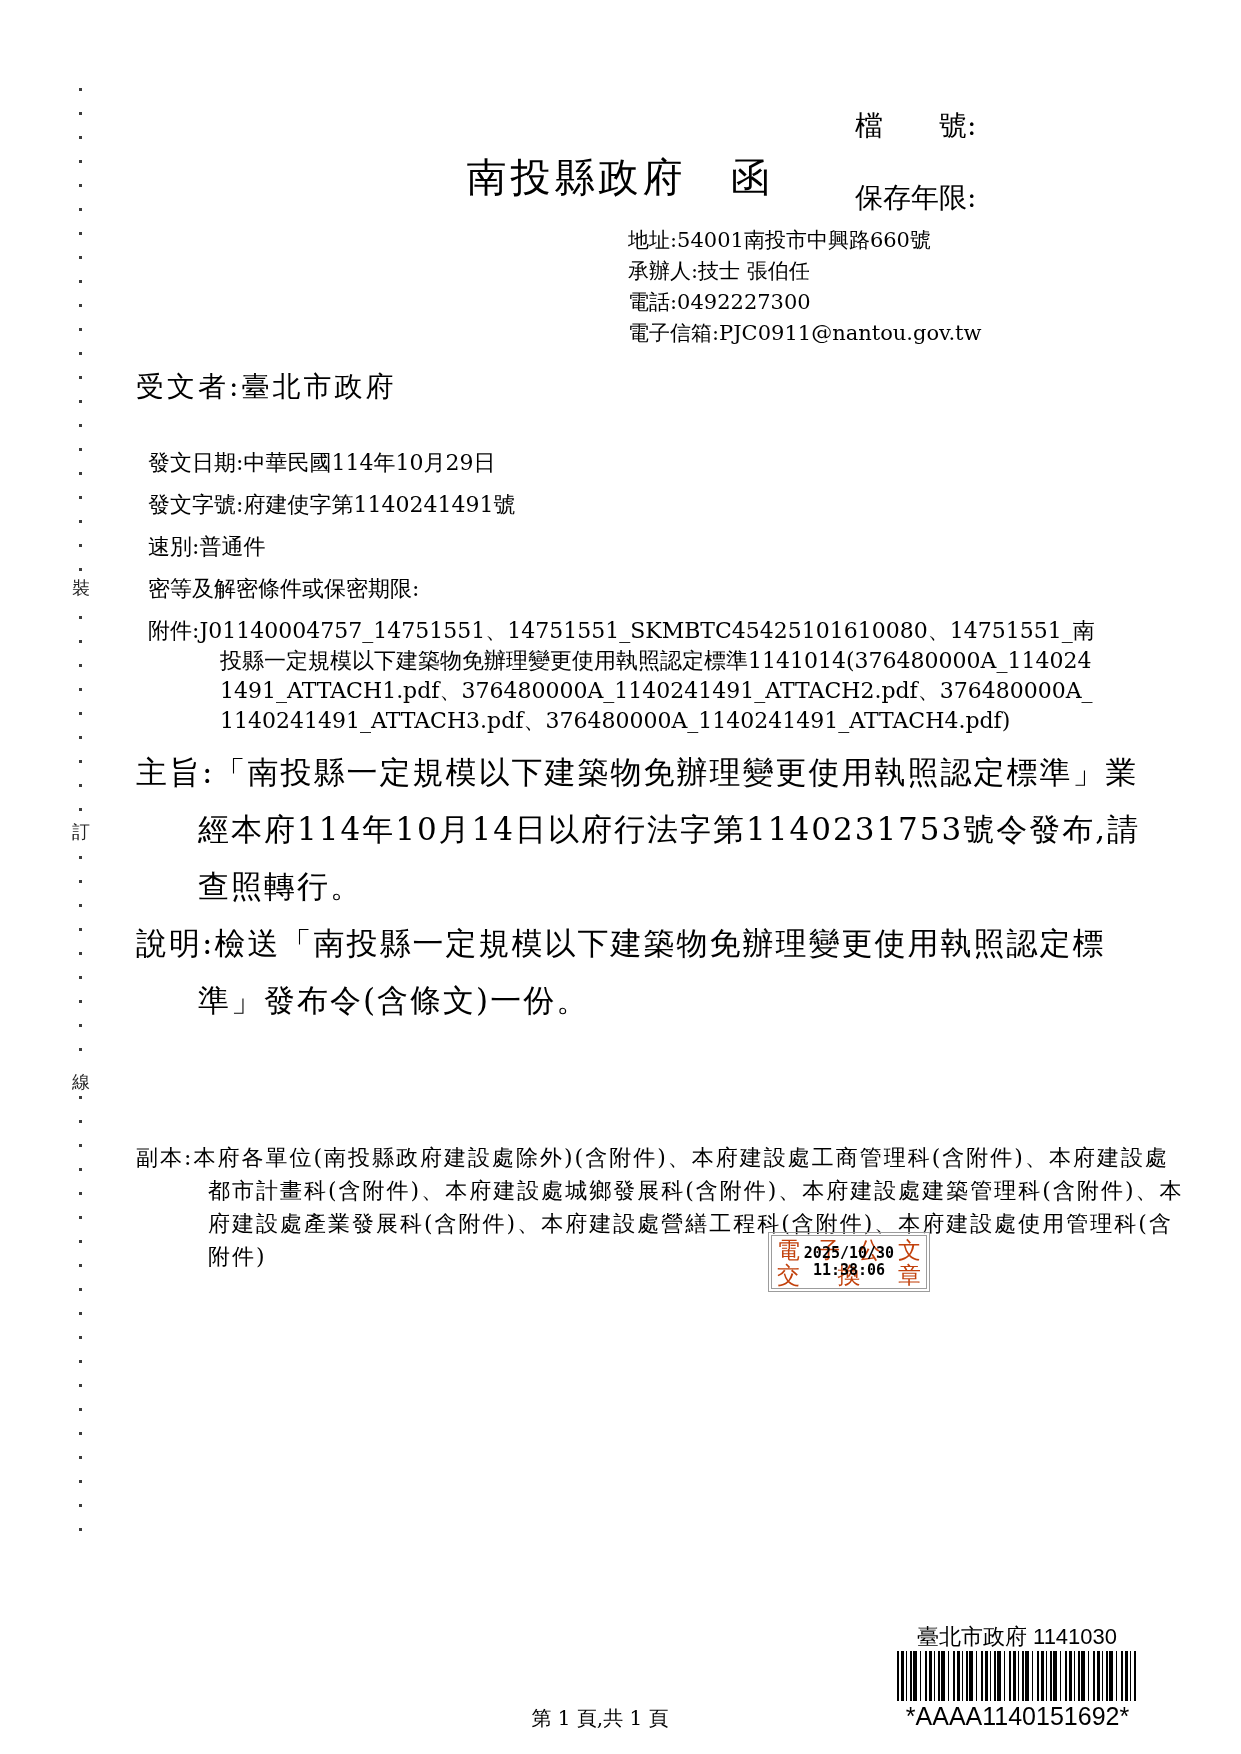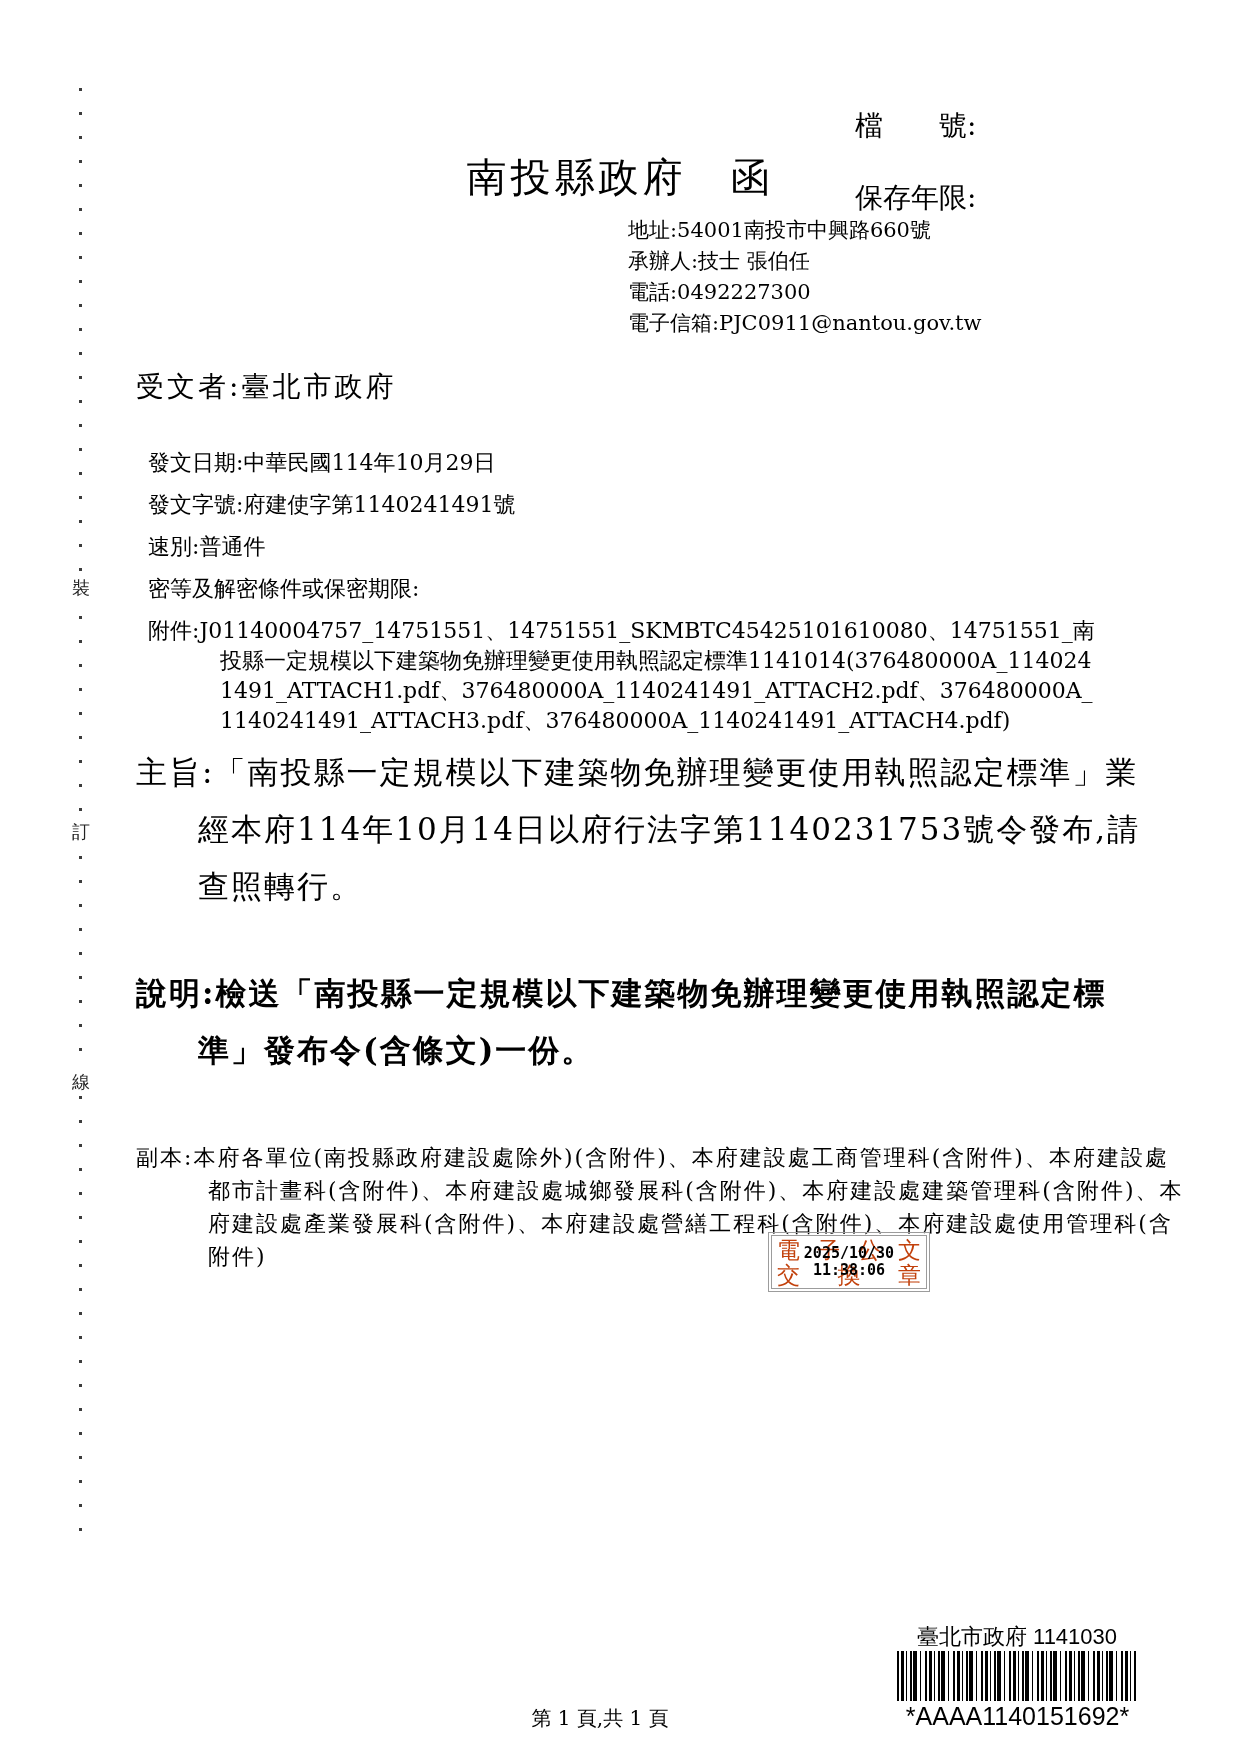--- a/index.html
+++ b/index.html
@@ -11,36 +11,36 @@
   .abs{position:absolute;}
 
   
   .file-block{left:855px;top:66px;font-size:28px;line-height:24px;white-space:pre;text-align:center;}
 
   
   .doc-title{left:0;top:150px;width:1241px;text-align:center;
     font-size:40px;letter-spacing:4px;font-weight:400;}
 
   
-  .contact-block{left:628px;top:215px;font-size:21px;line-height:31px;white-space:nowrap;}
+  .contact-block{left:628px;top:225px;font-size:21px;line-height:31px;white-space:nowrap;}
 
   
   .recipient{left:136px;top:368px;font-size:28px;letter-spacing:3px;}
 
   
   .meta-block{left:136px;top:436px;width:975px;font-size:22px;line-height:30px;}
   .meta-block p{margin:12px;}
   .hang72{padding-left:72px;text-indent:-72px;word-break:break-all;}
 
   
   .body-par{left:136px;width:960px;font-size:31px;line-height:57px;
     letter-spacing:2px;word-break:break-all;}
   .hangbody{padding-left:62px;text-indent:-62px;}
   .subject{top:744px;}
-  .description{top:965px;font-weight:bold;}
+  .description{top:915px;}
 
   
   .dist{left:136px;width:978px;font-size:22px;letter-spacing:2px;word-break:break-all;}
   .orig{top:1042px;line-height:33px;}
   .copy{top:1141px;line-height:33px;}
 
   
   .binding-line{left:79px;top:88px;width:3px;height:1448px;
     background:repeating-linear-gradient(to bottom,#3c3c3c 0 3px,transparent 3px 24px);}
   .binding-char{left:70px;width:22px;text-align:center;font-size:18px;color:#222;background:#fff;}

